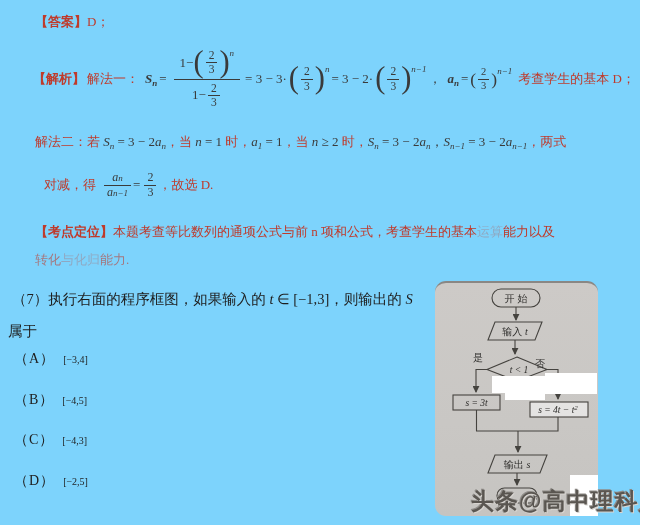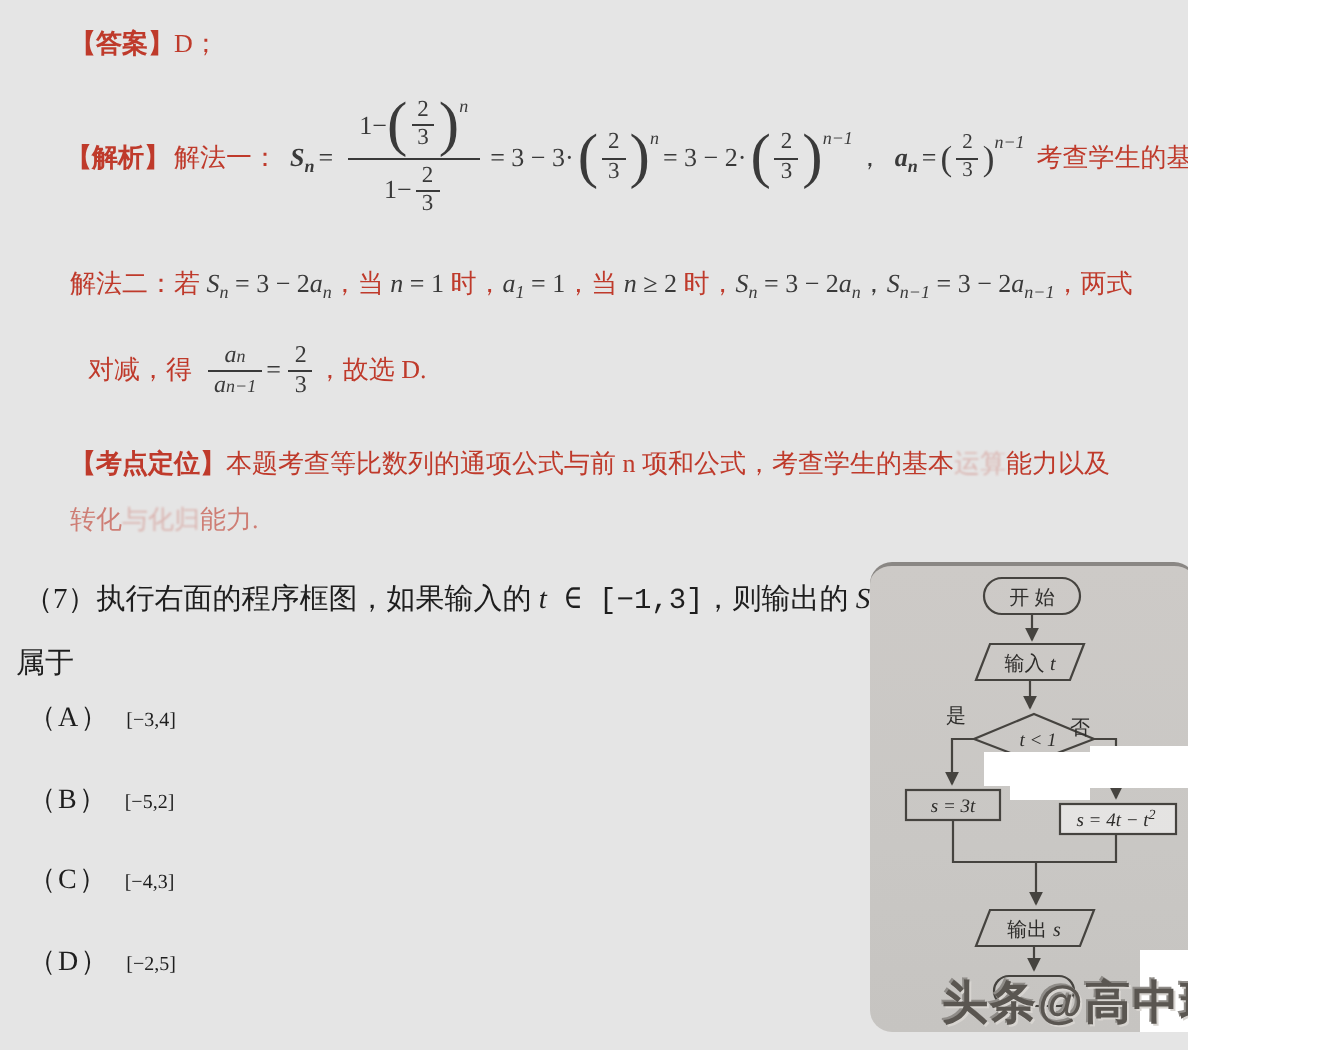--- a/index.html
+++ b/index.html
@@ -2,37 +2,37 @@
 <html><head>
 <meta charset="utf-8">
 <style>
   :root{
     --red:#bf3a2b;
     --ink:#3a3a3a;
     --blk:#1e1e1e;
   }
   html,body{margin:0;padding:0;background:#fff;}
   .page{
-    position:relative;width:594px;height:525px;background:#e5e5e5;overflow:hidden;
+    position:relative;width:640px;height:525px;background:#7dd3fc;overflow:hidden;
     font-family:"Liberation Serif",serif;font-size:13px;color:var(--blk);
   }
   .line{position:absolute;white-space:nowrap;}
   .seg{white-space:pre-wrap;}
   
   .red{color:var(--red);}
   .redb{color:var(--red);font-weight:bold;}
   .redm{color:var(--red);font-family:"Liberation Serif",serif;}
   .fade1{color:var(--red);opacity:.28;filter:blur(.4px);}
   .fade2{color:var(--red);opacity:.6;filter:blur(.3px);}
   .m{color:var(--ink);font-family:"Liberation Serif",serif;}
   .mi{color:var(--ink);font-family:"Liberation Serif",serif;font-style:italic;}
   .msub{color:var(--ink);font-family:"Liberation Serif",serif;font-style:italic;font-size:9px;vertical-align:-3px;}
   .k{color:var(--blk);}
   .ki{color:var(--blk);font-family:"Liberation Serif",serif;font-style:italic;}
-  .km{color:var(--blk);font-family:Liberation Mono, monospace;}
+  .km{color:var(--blk);font-family:Liberation Serif, serif;}
   
   .mathline{display:flex;align-items:center;}
   .mathline>*{margin-right:2px;}
   .vg{display:inline-block;white-space:nowrap;font-weight:bold;}
   .frac{display:inline-flex;flex-direction:column;align-items:stretch;text-align:center;
         font-family:"Liberation Serif",serif;color:var(--ink);font-size:11.5px;line-height:1.15;margin:0 2px;}
   .frac .fn{border-bottom:1px solid var(--ink);padding:0 3px;display:flex;justify-content:center;align-items:baseline;}
   .frac .fd{padding:0 3px;display:flex;justify-content:center;align-items:baseline;}
   .bigfrac{display:inline-flex;flex-direction:column;align-items:stretch;margin:0 5px;}
   .bigfrac .bfn,.bigfrac .bfd{display:flex;align-items:center;justify-content:center;padding:2px 6px;}
@@ -163,21 +163,21 @@
   <div class="line" style="left:35px;top:223px;"><span class="seg redb">【考点定位】</span><span class="seg red">本题考查等比数列的通项公式与前 n 项和公式，考查学生的基本</span><span class="seg fade1">运算</span><span class="seg red">能力以及</span></div>
   <div class="line" style="left:35px;top:251px;"><span class="seg fade2">转化</span><span class="seg fade1">与化归</span><span class="seg fade2">能力.</span></div>
 
   <div class="line" style="left:12px;top:290px;font-size:14.5px;"><span class="seg k">（7）执行右面的程序框图，如果输入的 </span><span class="seg ki">t</span><span class="seg km"> ∈ [−1,3]</span><span class="seg k">，则输出的 </span><span class="seg ki">S</span></div>
   <div class="line" style="left:8px;top:322px;font-size:14.5px;text-align:right;">属于</div>
 
   <div class="opt" style="top:350px;">
     <span class="olabel">（A）</span><span class="ovalue">[−3,4]</span>
   </div>
   <div class="opt" style="top:391px;">
-    <span class="olabel">（B）</span><span class="ovalue">[−5,2]</span>
+    <span class="olabel">（B）</span><span class="ovalue">[−4,5]</span>
   </div>
   <div class="opt" style="top:431px;">
     <span class="olabel">（C）</span><span class="ovalue">[−4,3]</span>
   </div>
   <div class="opt" style="top:472px;">
     <span class="olabel">（D）</span><span class="ovalue">[−2,5]</span>
   </div>
 
   <div class="panel">
     <svg width="163" height="233" viewBox="0 0 163 233">

